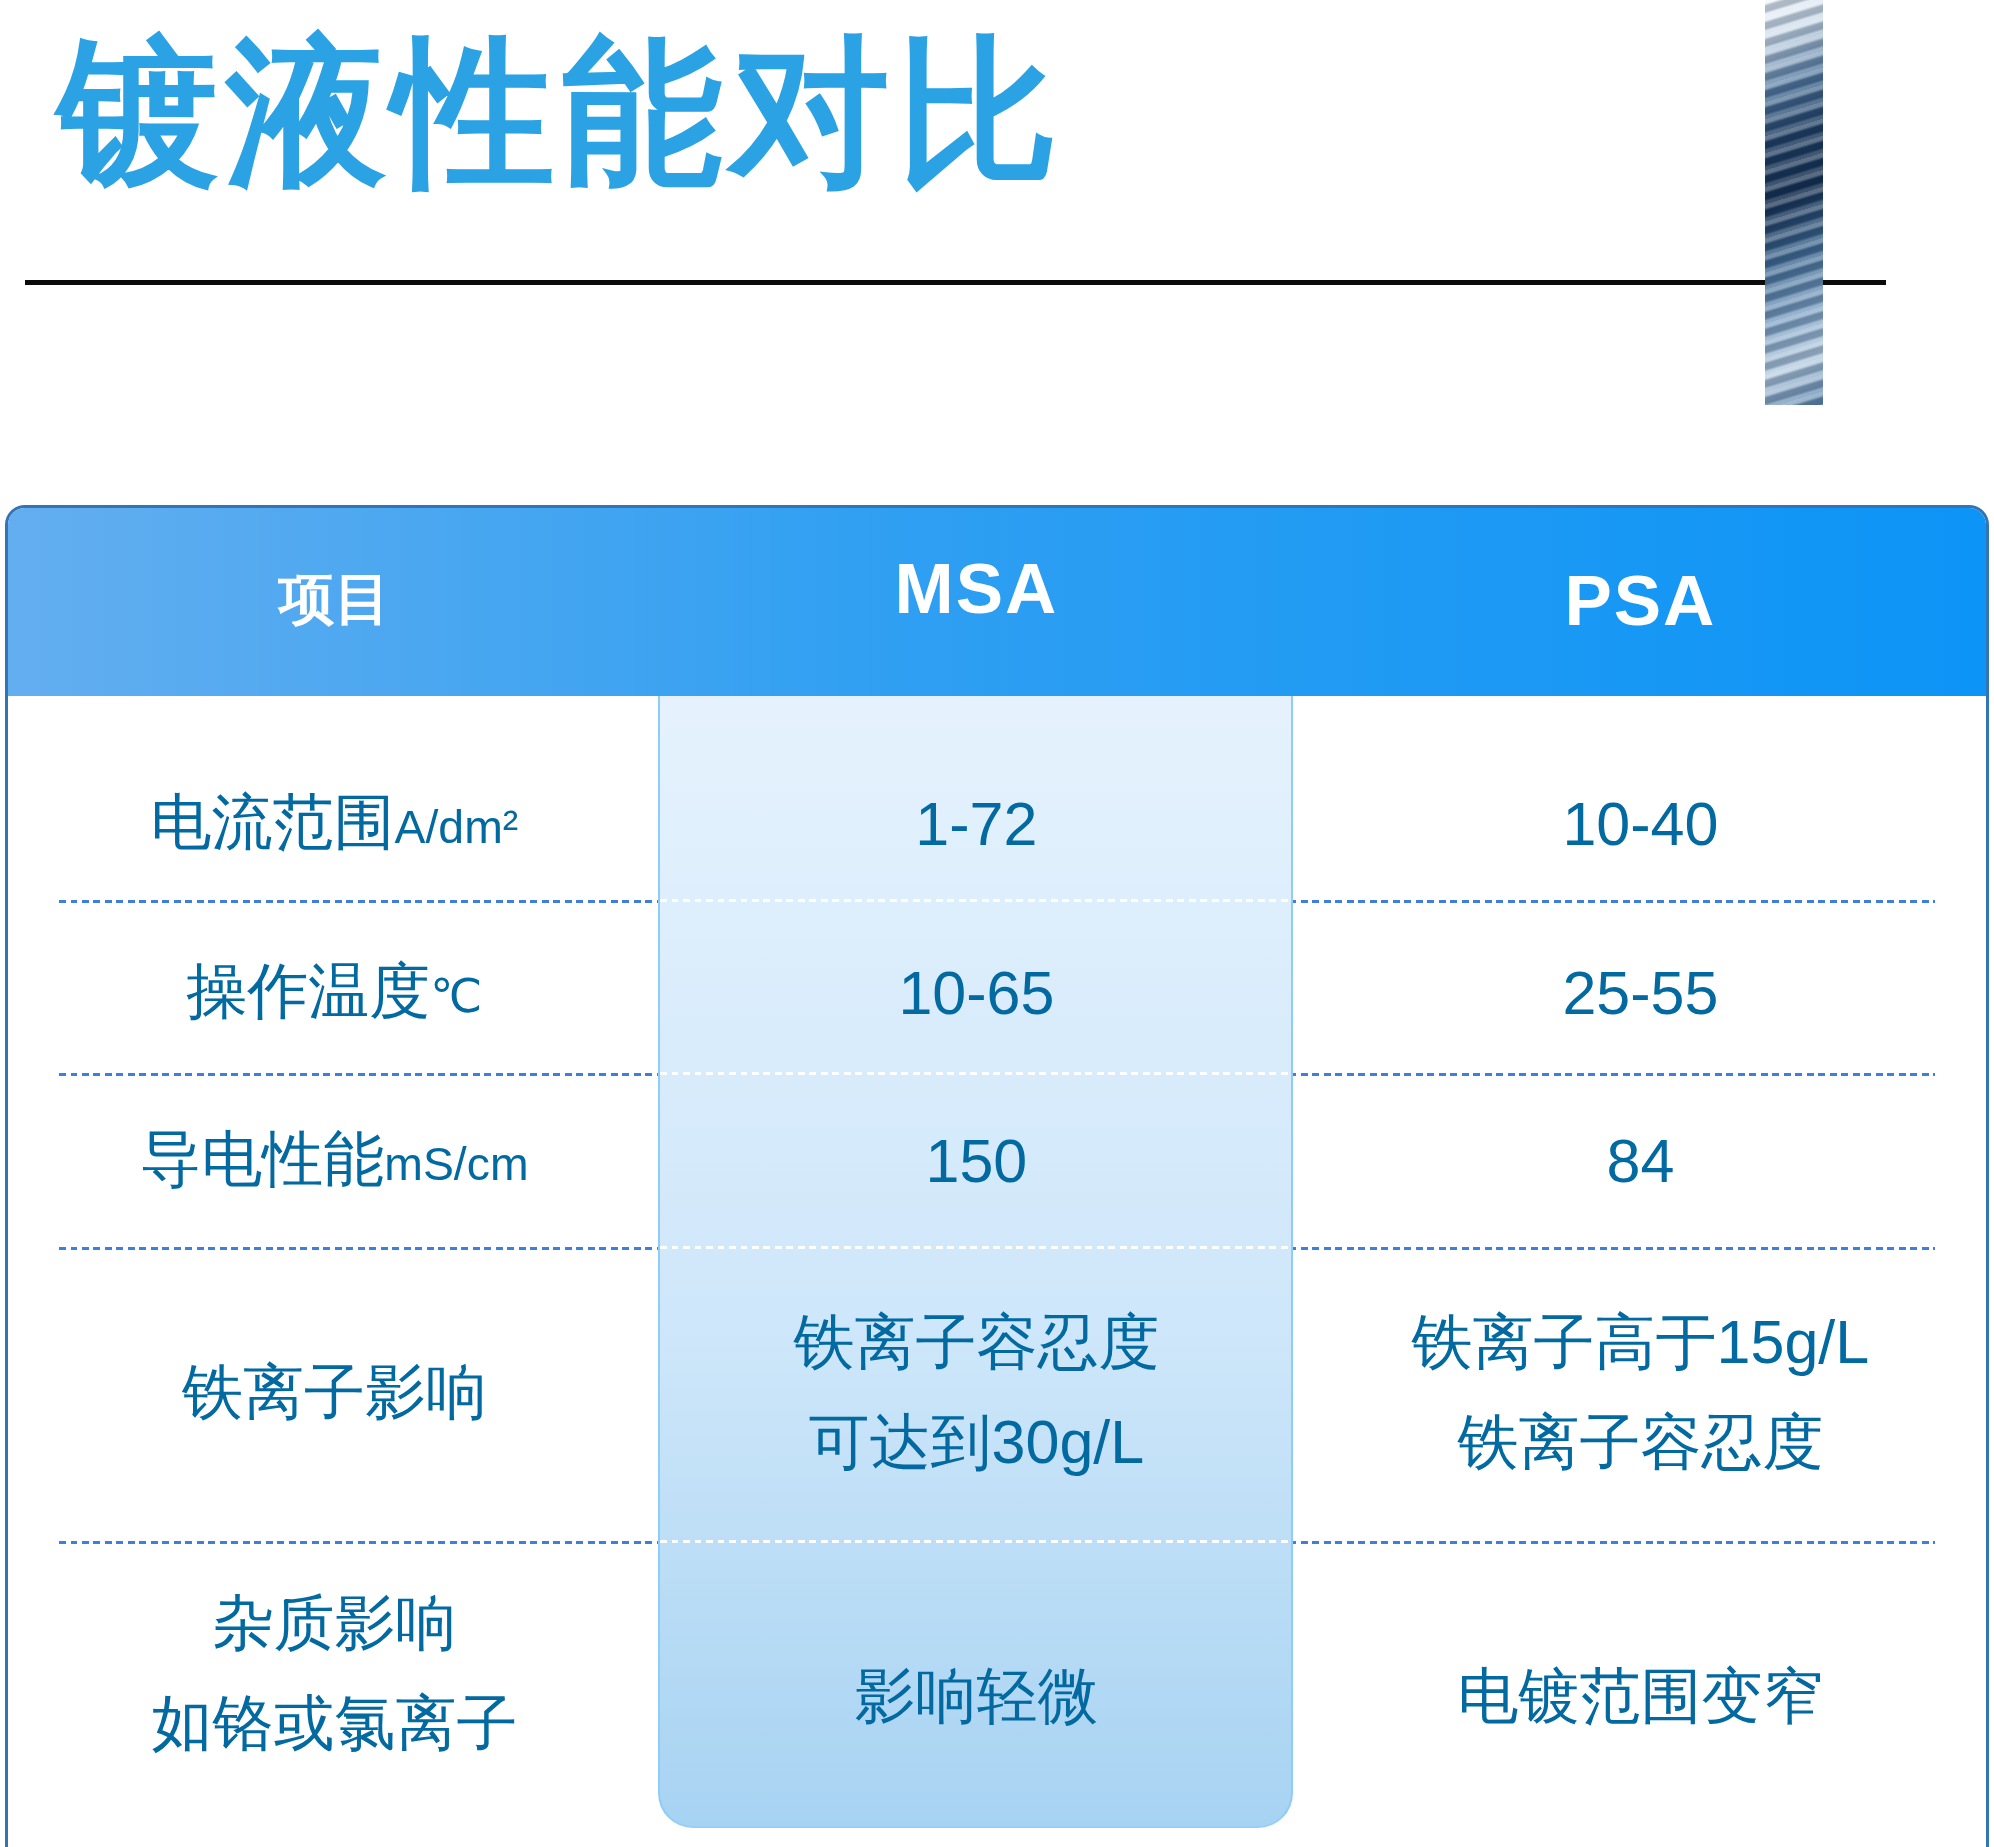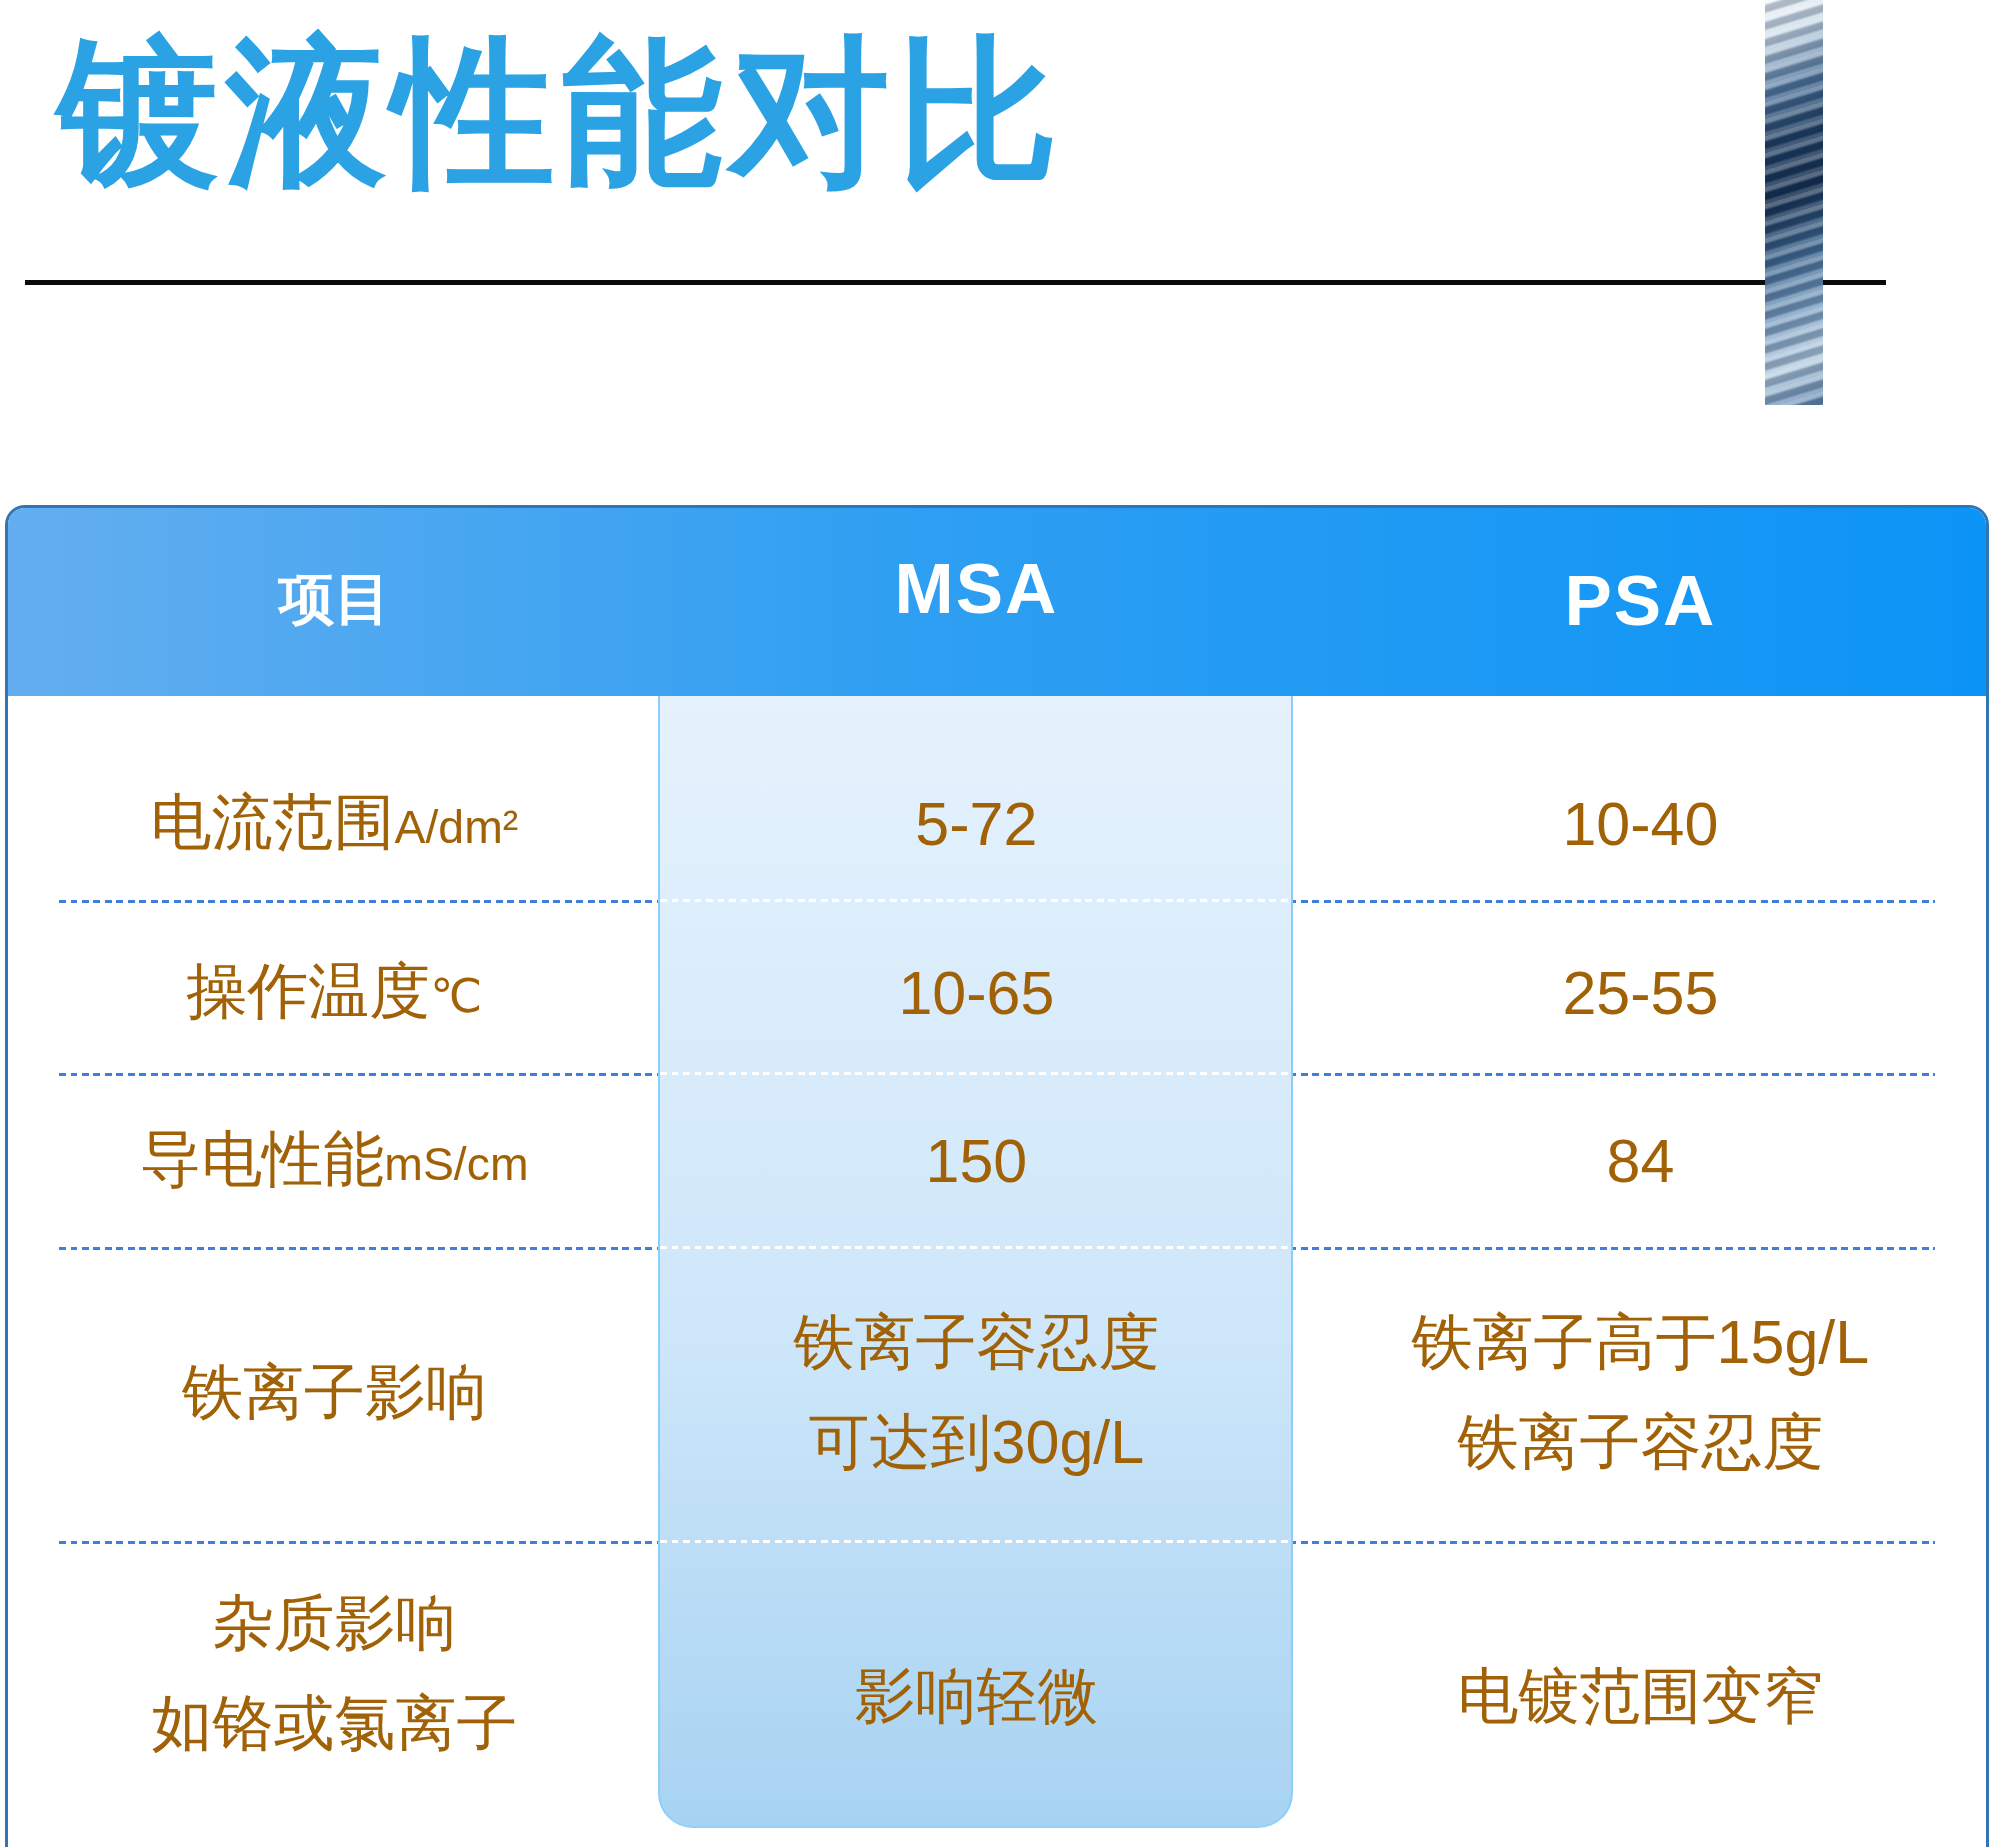--- a/index.html
+++ b/index.html
@@ -52,21 +52,21 @@
     border-bottom-left-radius:35px;border-bottom-right-radius:35px;
     background:linear-gradient(180deg,#e5f2fd 0%,#cfe7fa 55%,#a7d3f2 100%);
   }
   .hl-dash{
     position:absolute;left:0;right:0;height:3.4px;
     background:repeating-linear-gradient(90deg,#ffffff 0 6.8px,transparent 6.8px 11.5px);
   }
   
   .cell{
     position:absolute;transform:translate(-50%,-50%);z-index:3;
-    color:#a16207;font-size:61px;font-weight:500;line-height:100px;
+    color:#0369a1;font-size:61px;font-weight:500;line-height:100px;
     white-space:nowrap;text-align:center;
   }
   .cell .unit{font-size:0.76em;}
 </style>
 </head>
 <body>
 
 <div class="page-title">镀液性能对比</div>
 <div class="title-rule"></div>
 <div class="photo-strip"></div>
@@ -86,21 +86,21 @@
   <div class="highlight">
     <div class="hl-dash" style="top:203px;"></div>
     <div class="hl-dash" style="top:376px;"></div>
     <div class="hl-dash" style="top:550px;"></div>
     <div class="hl-dash" style="top:844px;"></div>
   </div>
 
   <div class="cell" style="left:326px;top:316px;">
     <span>电流范围</span><span class="unit">A/dm²</span>
   </div>
-  <div class="cell" style="left:968px;top:316px;">5-72</div>
+  <div class="cell" style="left:968px;top:316px;">1-72</div>
   <div class="cell" style="left:1632px;top:316px;text-align:right;">10-40</div>
 
   <div class="cell" style="left:326px;top:485px;">
     <span>操作温度</span><span class="unit">℃</span>
   </div>
   <div class="cell" style="left:968px;top:485px;">10-65</div>
   <div class="cell" style="left:1632px;top:485px;">25-55</div>
 
   <div class="cell" style="left:326px;top:653px;">
     <span>导电性能</span><span class="unit">mS/cm</span>

